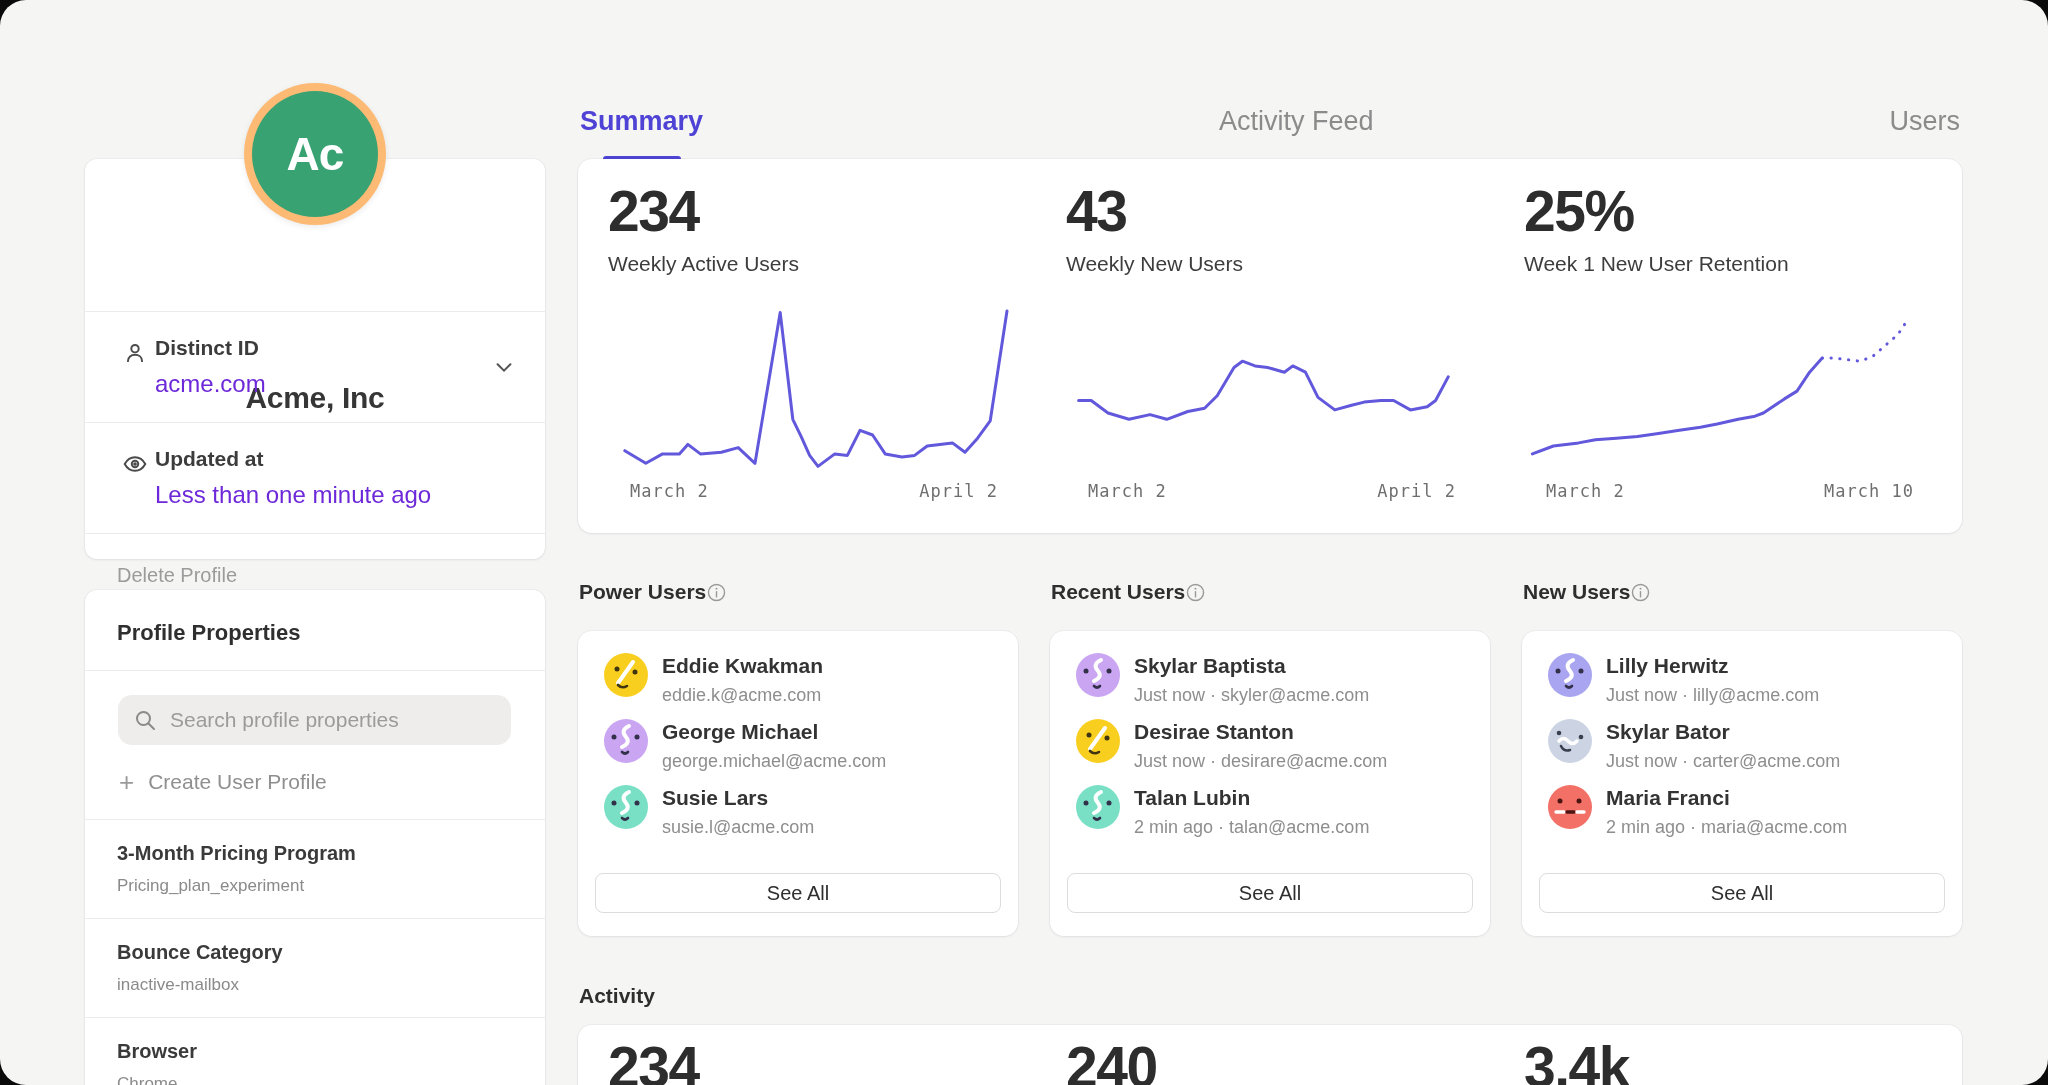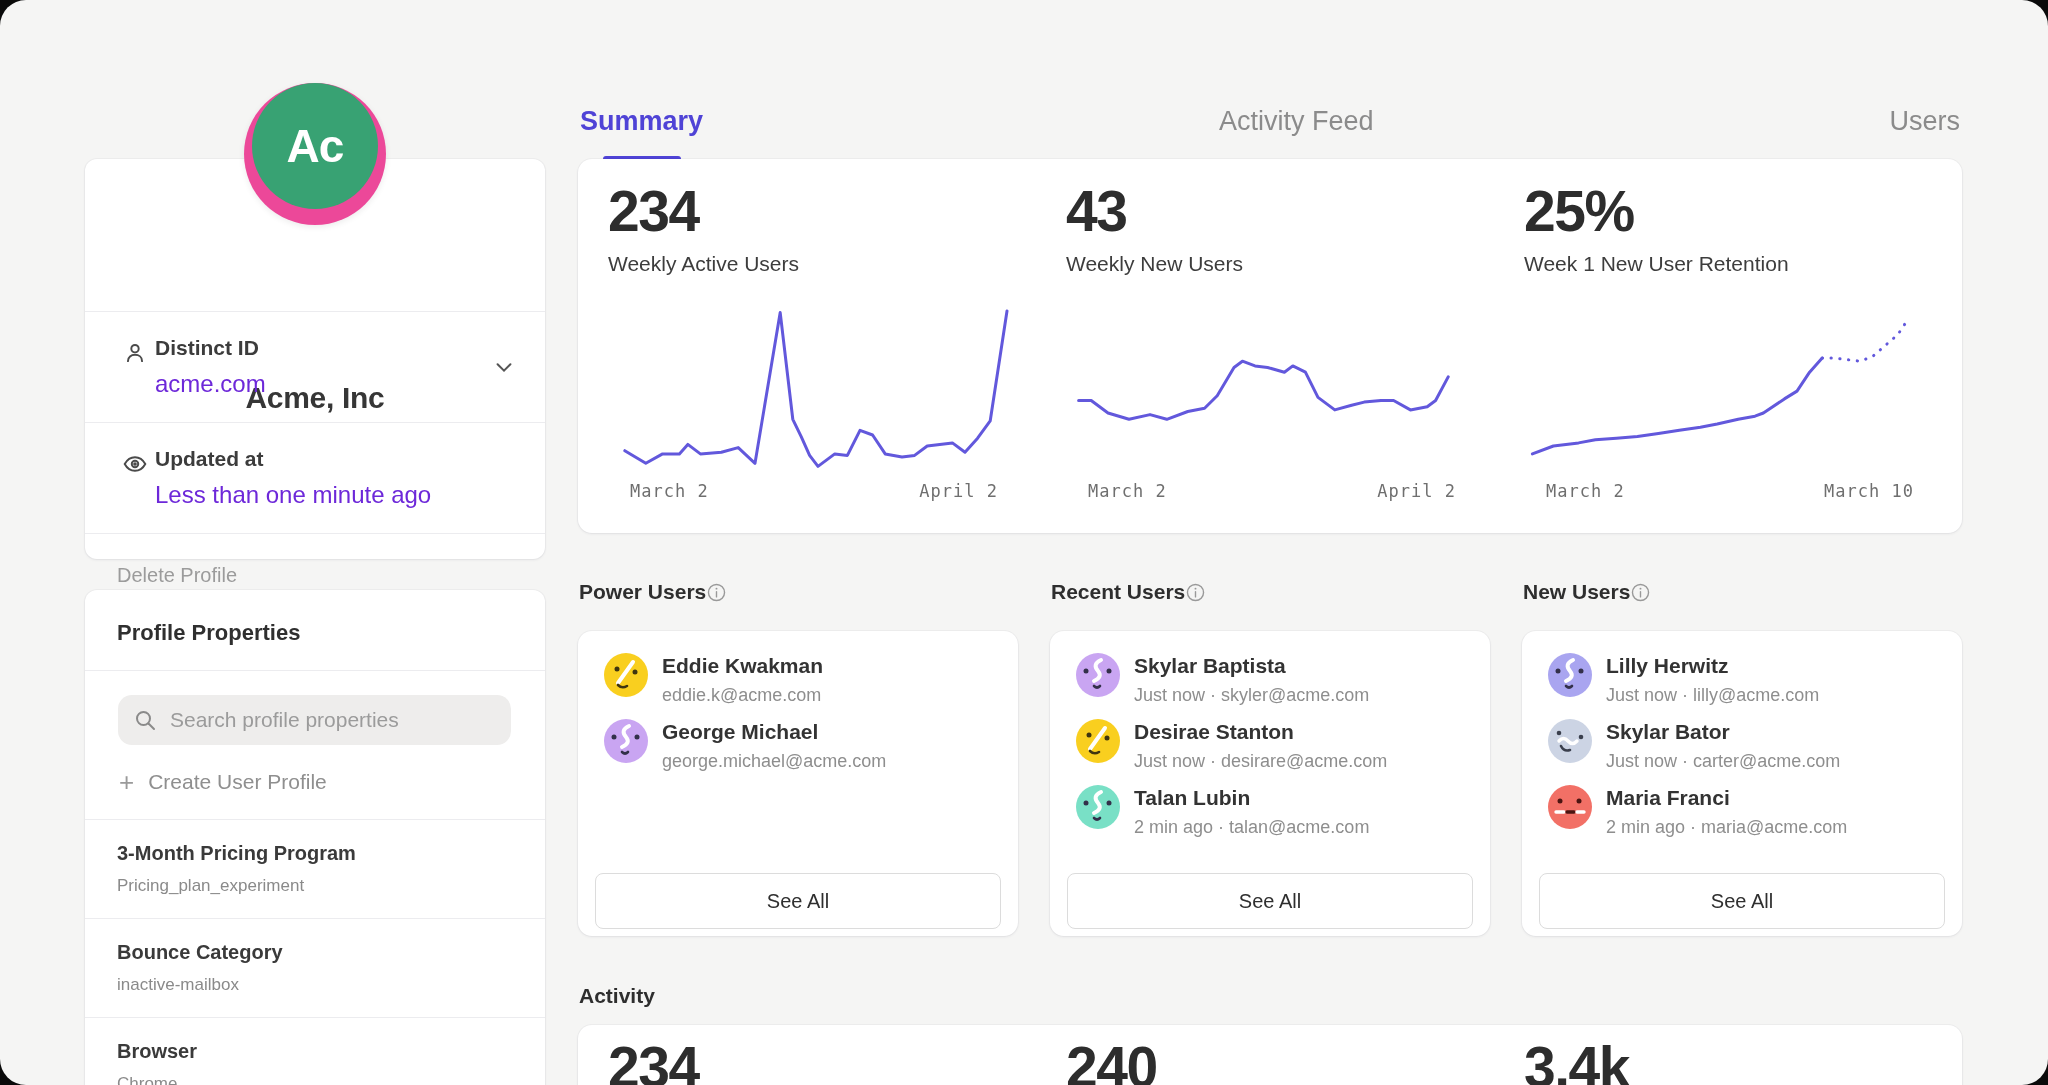--- a/index.html
+++ b/index.html
@@ -9,22 +9,22 @@
     position:relative; width:2048px; height:1085px;
     background:#f5f5f4; border-radius:26px; overflow:hidden;
   }
   .card { position:absolute; background:#fff; border-radius:12px;
           box-shadow:0 1px 3px rgba(25,25,50,.07), 0 0 0 1px rgba(25,25,50,.03); }
   .divider { height:1px; background:#ececef; }
 
   
   .company-avatar {
     position:absolute; left:244px; top:83px; width:142px; height:142px;
-    border-radius:50%; background:#ec4899; z-index:5;
-    display:flex; justify-content:center;
+    border-radius:50%; background:#fdba74; z-index:5;
+    display:flex; align-items:center; justify-content:center;
     box-shadow:0 2px 6px rgba(0,0,0,.08);
   }
   .company-avatar-inner{
     width:126px;height:126px;border-radius:50%;
     display:flex;align-items:center;justify-content:center;
     color:#fff;font-size:46px;font-weight:700;letter-spacing:-1px;
   }
   .sidebar-card-1 { left:85px; top:159px; width:460px; height:400px; }
   .company-name { position:absolute; top:222px; width:100%; text-align:center;
     font-size:30px; font-weight:700; color:#363636; letter-spacing:-.3px;}
@@ -80,21 +80,21 @@
   .list-header.h0 { left:579px; } .list-header.h1 { left:1051px; } .list-header.h2 { left:1523px; }
   .info-icon { width:21px; height:21px; color:#999; cursor:pointer; display:inline-flex;}
   .user-card { top:631px; width:440px; height:305px; border-radius:14px; }
   .user-card.u0 { left:578px; } .user-card.u1 { left:1050px; } .user-card.u2 { left:1522px; }
   .user-list { padding:22px 0 0 26px; }
   .user-item { display:flex; gap:14px; height:66px; cursor:pointer; }
   .avatar { width:44px; height:44px; border-radius:50%; flex:0 0 44px; overflow:hidden;}
   .avatar svg { display:block; width:100%; height:100%; }
   .user-name { font-size:21px; font-weight:700; color:#333; margin-top:1px;}
   .user-sub { font-size:18px; color:#8e8e8e; margin-top:7px; }
-  .see-all { position:absolute; left:17px; right:17px; top:242px; height:56px;
+  .see-all { position:absolute; left:17px; right:17px; top:242px; height:40px;
     border:1px solid #dcdcdc; border-radius:8px; background:#fff;
     display:flex; align-items:center; justify-content:center;
     font-size:20px; color:#2f2f2f; cursor:pointer; }
 
   
   .activity-title { position:absolute; left:579px; top:984px; font-size:21px;
     font-weight:700; color:#2e2e2e; }
   .activity-card { left:578px; top:1025px; width:1384px; height:160px; border-radius:14px;}
 </style>
 </head>
@@ -269,20 +269,34 @@
               <circle cx="33" cy="18" r="2.5" fill="#33304a"></circle>
               <path d="M25 7 q-9 4 -3 11 q5 6 -4 10" stroke="#fff" stroke-width="4" fill="none" stroke-linecap="round"></path>
               <path d="M18 33 q3 3 6 0" stroke="#33304a" stroke-width="2.6" fill="none" stroke-linecap="round"></path>
             </svg>
           </div>
         <div>
             <div class="user-name">George Michael</div>
              <div class="user-sub">george.michael@acme.com</div>
           </div>
       </div>
+      <div class="user-item">
+        <div class="avatar" style="background: rgb(121, 224, 198);">
+            <svg viewBox="0 0 44 44">
+              <circle cx="10" cy="18" r="2.5" fill="#33304a"></circle>
+              <circle cx="33" cy="18" r="2.5" fill="#33304a"></circle>
+              <path d="M25 7 q-9 4 -3 11 q5 6 -4 10" stroke="#fff" stroke-width="4" fill="none" stroke-linecap="round"></path>
+              <path d="M18 33 q3 3 6 0" stroke="#33304a" stroke-width="2.6" fill="none" stroke-linecap="round"></path>
+            </svg>
+          </div>
+        <div>
+            <div class="user-name">Susie Lars</div>
+             <div class="user-sub">susie.l@acme.com</div>
+          </div>
+      </div>
     </div>
     <div class="see-all">See All</div>
   </div>
 
   <div class="card user-card u1">
     <div class="user-list">
       <div class="user-item">
         <div class="avatar" style="background: rgb(201, 165, 242);">
             <svg viewBox="0 0 44 44">
               <circle cx="10" cy="18" r="2.5" fill="#33304a"></circle>

